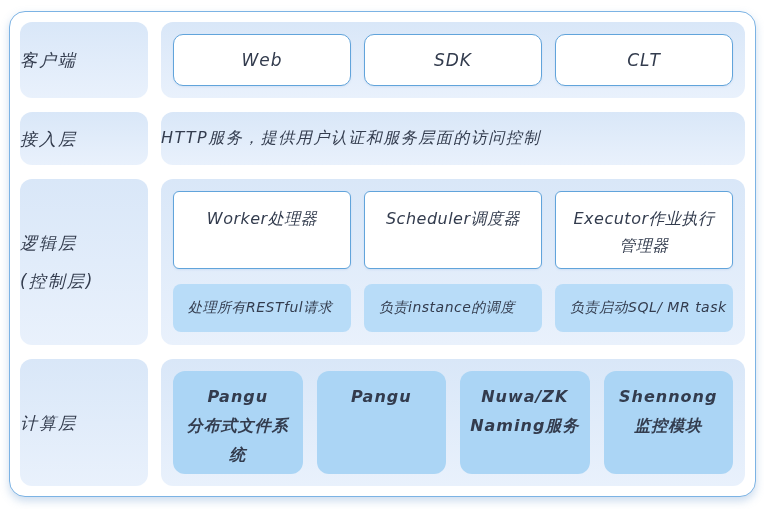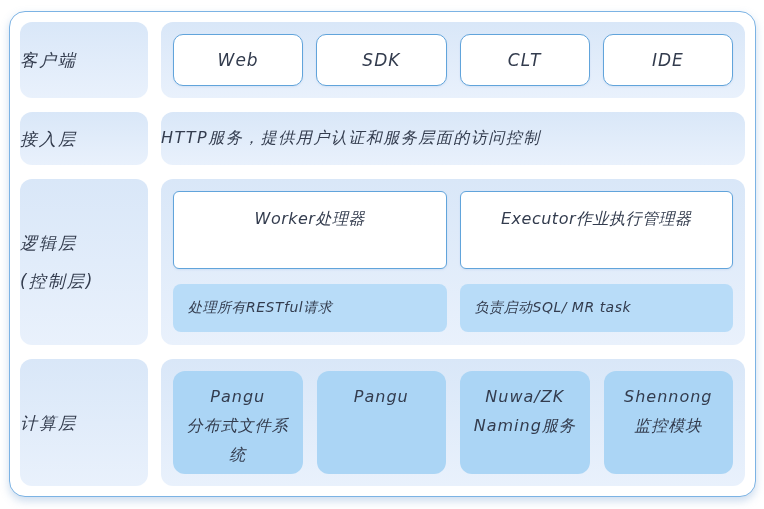--- a/index.html
+++ b/index.html
@@ -66,61 +66,62 @@
     margin-top:15px;height:48px;box-sizing:border-box;
     background:var(--desc-box-bg);border-radius:8px;
     display:flex;align-items:center;
     padding-left:15px;padding-right:6px;
     font-size:14px;font-weight:500;letter-spacing:.5px;
   }
   .panel.compute{display:flex;gap:14px;padding:12px;}
   .cbox{
     flex:1;background:var(--compute-box-bg);border-radius:12px;
     text-align:center;box-sizing:border-box;padding:11px 8px 0 8px;
-    font-size:16px;font-weight:400;letter-spacing:1px;line-height:29px;
+    font-size:16px;font-weight:700;letter-spacing:1px;line-height:29px;
   }
 </style>
 </head>
 <body>
 
 <div class="frame">
 
   <div class="label-box">
     <span>客户端</span>
   </div>
   <div class="panel clients">
     <div class="wbox">
       <span>Web</span>
     </div>
     <div class="wbox">
       <span>SDK</span>
     </div>
     <div class="wbox">
       <span>CLT</span>
     </div>
-    <div class="wbox">
-      <span>IDE</span>
-    </div>
   </div>
 
   <div class="label-box">
     <span>接入层</span>
   </div>
   <div class="panel access">
     <span>HTTP服务，提供用户认证和服务层面的访问控制</span>
   </div>
 
   <div class="label-box">
     <span>逻辑层</span>
     <span>(控制层)</span>
   </div>
   <div class="panel logic">
     <div class="logic-col">
       <div class="title-box">Worker处理器</div>
       <div class="desc-box">处理所有RESTful请求</div>
+    </div>
+    <div class="logic-col">
+      <div class="title-box">Scheduler调度器</div>
+      <div class="desc-box">负责instance的调度</div>
     </div>
     <div class="logic-col">
       <div class="title-box">Executor作业执行管理器</div>
       <div class="desc-box">负责启动SQL/ MR task</div>
     </div>
   </div>
 
   <div class="label-box">
     <span>计算层</span>
   </div>

